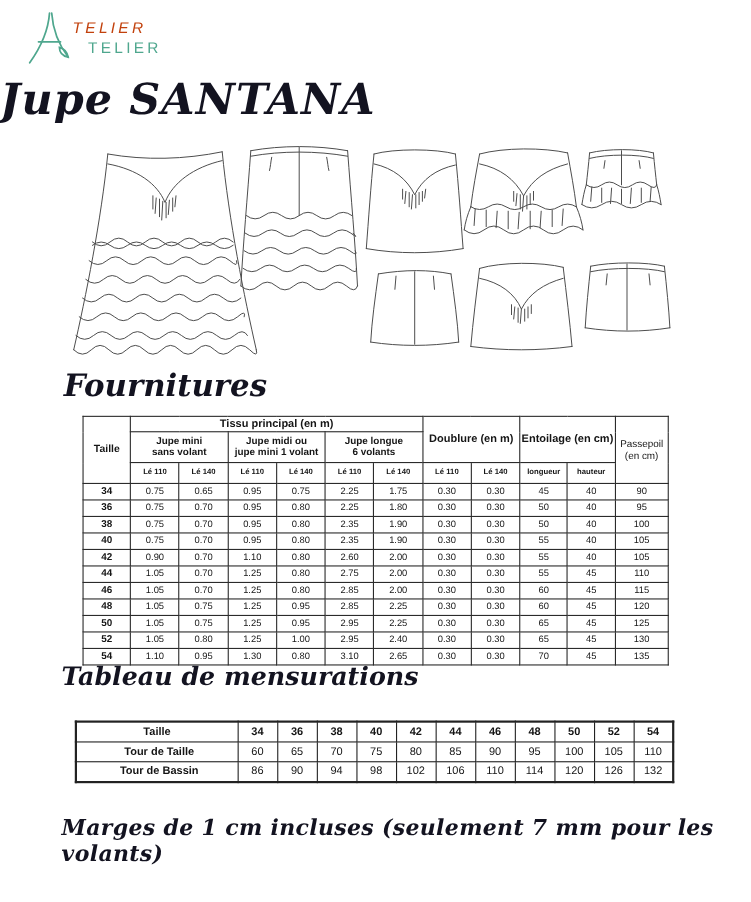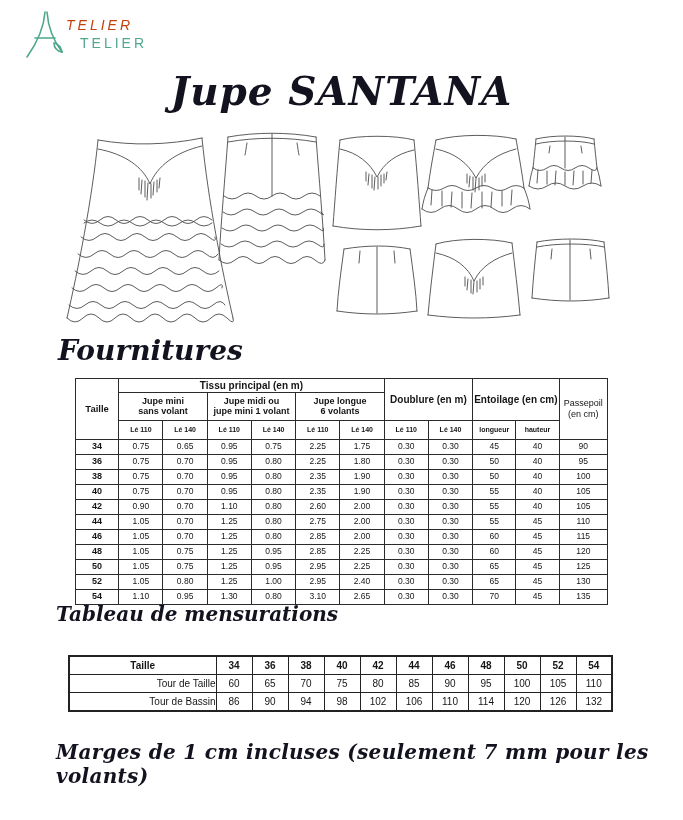--- a/index.html
+++ b/index.html
@@ -6,23 +6,23 @@
   .page{position:relative;width:683px;height:820px;background:#fff;overflow:hidden;
         font-family:"Liberation Sans",sans-serif;color:#151515;}
 
   
   .logo{position:absolute;left:24px;top:10px;width:150px;height:52px;}
   .logo .l1{position:absolute;left:42px;top:7px;font-size:14px;letter-spacing:3px;color:#c2410c;font-style:italic;}
   .logo .l2{position:absolute;left:56px;top:25px;font-size:14px;letter-spacing:3px;color:#4FA78E;}
 
   
   .hand{font-family:"DejaVu Serif",serif;font-style:italic;font-weight:bold;color:#131320;}
-  .title{position:absolute;left:0;right:0;top:68px;text-align:center;font-size:39px;letter-spacing:1px;}
+  .title{position:absolute;left:0;right:0;top:68px;font-size:39px;letter-spacing:1px;}
   .h-fournitures{position:absolute;left:58px;top:334px;font-size:28px;}
-  .h-mensurations{position:absolute;left:56px;top:602px;font-size:20px;}
+  .h-mensurations{position:absolute;left:56px;top:602px;font-size:23px;}
   .note{position:absolute;left:56px;top:740px;font-size:20px;font-weight:600;letter-spacing:.3px;}
 
   
   .illus{position:absolute;left:0;top:120px;width:683px;height:215px;}
   .illus path, .illus line{fill:none;stroke:#4b4b4b;stroke-width:0.9;stroke-linecap:round;}
 
   
   table{border-collapse:collapse;table-layout:fixed;}
   .t1{position:absolute;left:75px;top:378px;width:533px;}
   .t1 td{border:1px solid #2b2b2b;text-align:center;vertical-align:middle;padding:0;line-height:1.1;}
@@ -33,21 +33,21 @@
   .t1 .pp{font-size:9px;font-weight:normal;line-height:1.25;}
   .t1 .le{font-size:7px;font-weight:bold;height:18px;}
   .t1 tbody td{font-size:8.5px;height:14px;}
   .t1 tbody td.size{font-size:9px;font-weight:bold;}
 
   
   .t2{position:absolute;left:68px;top:655px;width:544px;border:2px solid #222;}
   .t2 td{border:1px solid #222;text-align:center;vertical-align:middle;padding:0;}
   .t2 .mh{font-size:10px;font-weight:bold;height:17px;}
   .t2 tbody td{font-size:10px;height:17px;}
-  .t2 tbody td.mlabel{text-align:right;font-weight:normal;padding-left:4px;font-size:10px;}
+  .t2 tbody td.mlabel{text-align:center;font-weight:bold;padding-left:4px;font-size:10px;}
 </style>
 </head>
 <body>
 
 <div class="page">
 
   <div class="logo">
     <svg width="46" height="50" viewBox="0 0 46 50">
       <g fill="none" stroke="#4FA78E" stroke-width="1.6" stroke-linecap="round">
         <path d="M21,2 C20,16 13,33 3,47"></path>

